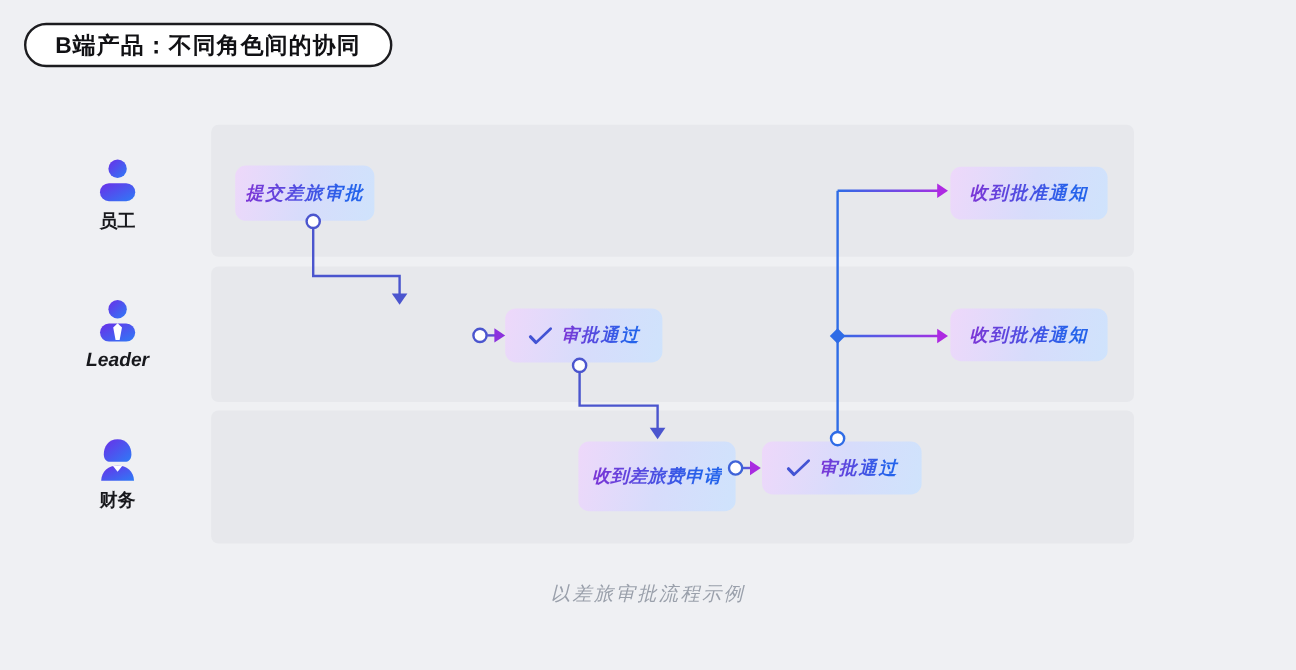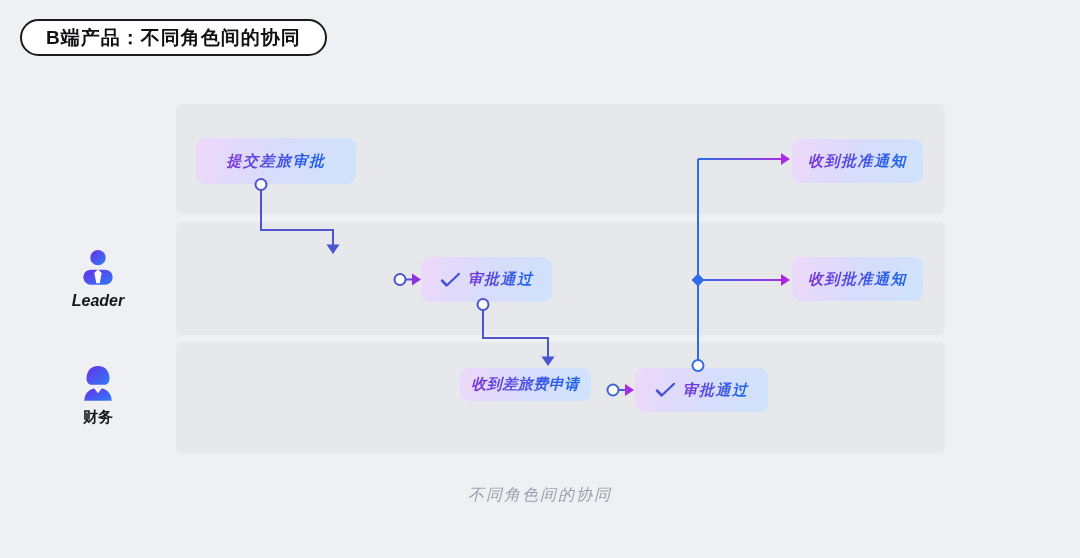--- a/index.html
+++ b/index.html
@@ -59,20 +59,33 @@
 <div class="page">
 
   <div class="title-pill">
     <span>B端产品：不同角色间的协同</span>
   </div>
 
   <div class="band b1"></div>
   <div class="band b2"></div>
   <div class="band b3"></div>
 
+  <div class="role" style="top:130px;">
+    <svg width="42" height="40" viewBox="0 0 24 24">
+      <defs>
+          <linearGradient id="pg1" x1="0" y1="0" x2="1" y2="1">
+        <stop offset="0" stop-color="#6a2fe8"></stop>
+            <stop offset="1" stop-color="#2e7bf6"></stop>
+      </linearGradient>
+        </defs>
+      <circle cx="12" cy="6.4" r="4.6" fill="url(#pg1)"></circle>
+      <rect x="3.2" y="13.6" width="17.6" height="9" rx="4.5" fill="url(#pg1)"></rect>
+    </svg>
+    <div class="rlabel">员工</div>
+  </div>
 
   <div class="role" style="top:247px;justify-content:space-between;">
     <svg width="42" height="40" viewBox="0 0 24 24">
       <defs>
           <linearGradient id="pg2" x1="0" y1="0" x2="1" y2="1">
         <stop offset="0" stop-color="#6a2fe8"></stop>
             <stop offset="1" stop-color="#2e7bf6"></stop>
       </linearGradient>
         </defs>
       <circle cx="12" cy="6.4" r="4.6" fill="url(#pg2)"></circle>
@@ -90,33 +103,33 @@
             <stop offset="1" stop-color="#2e7bf6"></stop>
       </linearGradient>
         </defs>
       <path d="M12 1.8 C7.3 1.8 5.1 5.5 5.1 9.3 C5.1 11.5 6.2 12.7 7.6 13.1 L16.4 13.1 C17.8 12.7 18.9 11.5 18.9 9.3 C18.9 5.5 16.7 1.8 12 1.8 Z" fill="url(#pg3)"></path>
       <path d="M3.8 22.6 C3.8 17.8 7.6 14.9 12 14.9 C16.4 14.9 20.2 17.8 20.2 22.6 Z" fill="url(#pg3)"></path>
       <path d="M9.5 14.9 L12 18.1 L14.5 14.9 Z" fill="#ffffff"></path>
     </svg>
     <div class="rlabel">财务</div>
   </div>
 
-  <div class="node" style="left:196px;top:138px;width:160px;height:46px">
+  <div class="node" style="left:196px;top:138px;width:116px;height:46px">
     <span class="nlabel">提交差旅审批</span>
   </div>
 
 
   <div class="node" style="left:421px;top:257px;width:131px;height:45px">
     <svg class="check" width="20" height="16" viewBox="0 0 20 16">
       <path d="M2 8.5 L7.5 13.5 L18 2" stroke="#4353d4" stroke-width="2.4" fill="none" stroke-linecap="round" stroke-linejoin="round"></path>
     </svg>
     <span class="nlabel">审批通过</span>
   </div>
 
-  <div class="node" style="left:460px;top:368px;width:131px;height:33px">
+  <div class="node" style="left:482px;top:368px;width:131px;height:58px">
     <span class="nlabel" style="letter-spacing:0.5px">收到差旅费申请</span>
   </div>
 
   <div class="node" style="left:635px;top:368px;width:133px;height:44px">
     <svg class="check" width="20" height="16" viewBox="0 0 20 16">
       <path d="M2 8.5 L7.5 13.5 L18 2" stroke="#4353d4" stroke-width="2.4" fill="none" stroke-linecap="round" stroke-linejoin="round"></path>
     </svg>
     <span class="nlabel">审批通过</span>
   </div>
 
@@ -167,15 +180,15 @@
     <path d="M781 274 L781 286 L790 280 Z" fill="#ae2ae2"></path>
     <path d="M698 273.5 L704.5 280 L698 286.5 L691.5 280 Z" fill="#2f6ce6"></path>
 
     <circle cx="261" cy="184.5" r="5.5" fill="#ffffff" stroke="#4b55ce" stroke-width="2"></circle>
     <circle cx="400" cy="279.5" r="5.5" fill="#ffffff" stroke="#4b55ce" stroke-width="2"></circle>
     <circle cx="483" cy="304.5" r="5.5" fill="#ffffff" stroke="#4b55ce" stroke-width="2"></circle>
     <circle cx="613" cy="390" r="5.5" fill="#ffffff" stroke="#3f63d8" stroke-width="2"></circle>
     <circle cx="698" cy="365.5" r="5.5" fill="#ffffff" stroke="#2f6ce6" stroke-width="2"></circle>
   </svg>
 
-  <div class="caption">不同角色间的协同</div>
+  <div class="caption">以差旅审批流程示例</div>
 
 </div>
 
 </body></html>

